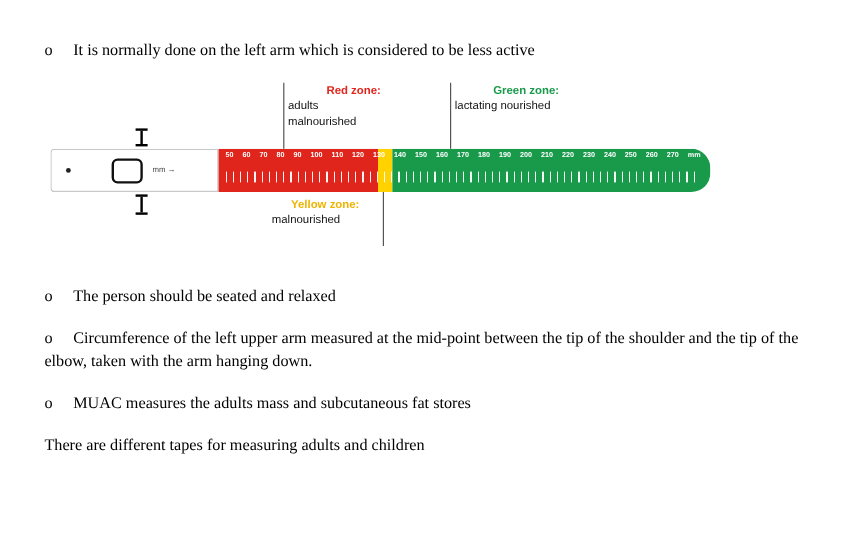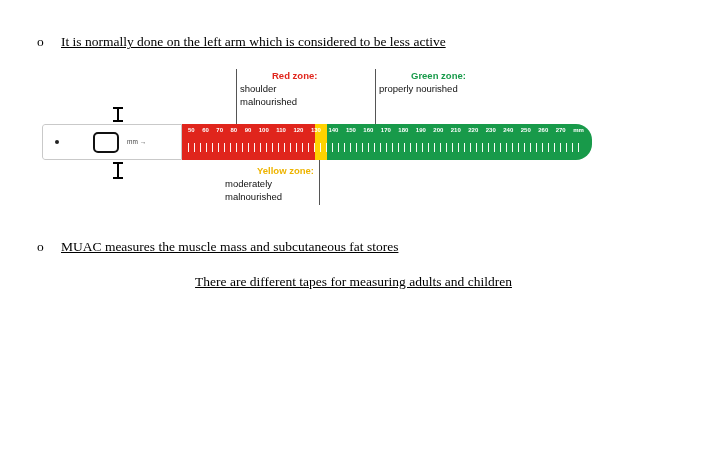--- a/index.html
+++ b/index.html
@@ -3,25 +3,25 @@
 <meta charset="utf-8">
 <style>
   * { margin:0; padding:0; box-sizing:border-box; }
   html,body { background:#fff; }
   body {
     width:705px; height:452px; overflow:hidden;
     font-family:"Liberation Serif", serif;
     font-size:13.5px; color:#000;
     position:relative;
   }
-  .content { padding:32px 35px 0 37px;text-decoration:underline; }
+  .content { padding:32px 35px 0 37px; }
 
   p.bullet { margin:0 0 16px 0; line-height:19px; }
   p.bullet .marker { display:inline-block; width:24px; }
-  p.footer { margin:0; line-height:19px;text-align:center; }
+  p.footer { margin:0; line-height:19px; }
 
   
   .figure { position:relative; height:150px; margin:0 0 20px 0; }
 
   .tape {
     position:absolute; left:5px; top:57px; width:550px; height:36px;
     display:flex; border-radius:3px 16px 16px 3px; overflow:hidden;
   }
   .tape-white {
     width:140px; height:100%; background:#fff;
@@ -74,45 +74,45 @@
   .zone-label {
     position:absolute;
     font-family:"Liberation Sans", sans-serif;
     font-size:9.5px; line-height:13px; color:#111;
   }
   .zone-title { font-weight:bold;padding-left:32px; }
   .zone-red   { left:203px; top:2px; }
   .zone-red .zone-title    { color:#e0251c; }
   .zone-green { left:342px; top:2px; }
   .zone-green .zone-title  { color:#189a4a; }
-  .zone-yellow { left:188px; top:97px; width:100px; text-align:left; }
+  .zone-yellow { left:168px; top:97px; width:100px; text-align:center; }
   .zone-yellow .zone-title { color:#eeb400; }
 </style>
 </head>
 <body>
 
 <div class="content">
 
   <p class="bullet">
     <span class="marker">o</span><span>It is normally done on the left arm which is considered to be less active</span>
   </p>
 
   <div class="figure">
 
     <div class="leader leader-red"></div>
     <div class="zone-label zone-red">
       <div class="zone-title">Red zone:</div>
-      <div>shoulder</div>
+      <div>adults</div>
       <div>malnourished</div>
     </div>
 
     <div class="leader leader-green"></div>
     <div class="zone-label zone-green">
       <div class="zone-title">Green zone:</div>
-      <div>properly nourished</div>
+      <div>lactating nourished</div>
     </div>
 
     <div class="tape">
       <div class="tape-white">
         <span class="hole-dot"></span>
         <span class="slot"></span>
         <span class="mm-wrap">
           <span>mm</span>
           <span>→</span>
         </span>
@@ -148,29 +148,34 @@
         </div>
       <div class="scale-ticks"></div>
     </div>
 
     <div class="ibeam ibeam-top"></div>
     <div class="ibeam ibeam-bottom"></div>
 
     <div class="leader leader-yellow"></div>
     <div class="zone-label zone-yellow">
       <div class="zone-title">Yellow zone:</div>
-      <div>moderately</div>
       <div>malnourished</div>
     </div>
 
   </div>
 
-
+  <p class="bullet">
+    <span class="marker">o</span><span>The person should be seated and relaxed</span>
+  </p>
 
 
   <p class="bullet">
-    <span class="marker">o</span><span>MUAC measures the muscle mass and subcutaneous fat stores</span>
+    <span class="marker">o</span><span>Circumference of the left upper arm measured at the mid-point between the tip of the shoulder and the tip of the elbow, taken with the arm hanging down.</span>
+  </p>
+
+  <p class="bullet">
+    <span class="marker">o</span><span>MUAC measures the adults mass and subcutaneous fat stores</span>
   </p>
 
 
   <p class="footer">There are different tapes for measuring adults and children</p>
 
 </div>
 
 </body></html>

